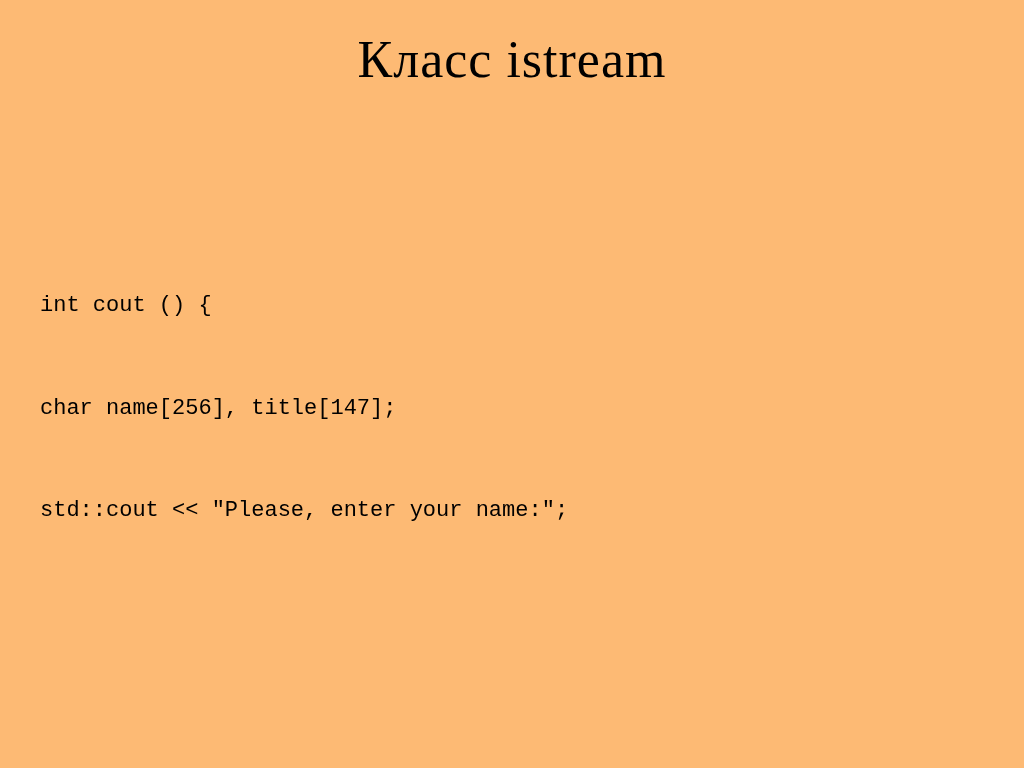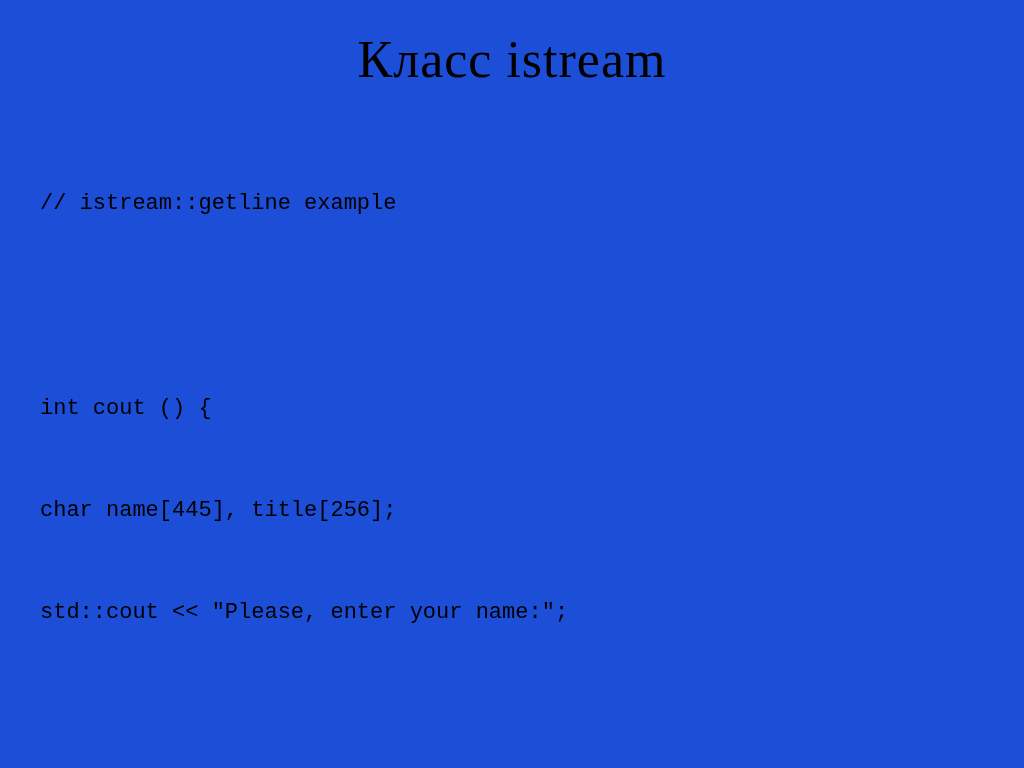--- a/index.html
+++ b/index.html
@@ -12,21 +12,21 @@
       background-color: #ffffff;
       width: 1024px;
       height: 768px;
       overflow: hidden;
       font-family: Georgia, 'Times New Roman', serif;
     }
 
     .slide-container {
       width: 1024px;
       height: 768px;
-      background: #1d4ed8;
+      background: #fdba74;
       display: flex;
       flex-direction: column;
       padding: 30px 40px 16px 40px;
     }
 
     .slide-title {
       text-align: center;
       font-size: 52px;
       font-weight: normal;
       color: #000000;
@@ -51,24 +51,23 @@
       display: block;
       height: 1.55em;
     }
   </style>
 </head>
 <body>
 
 <div class="slide-container">
   <h1 class="slide-title">Класс istream</h1>
   <div class="code-block">
-    <span class="code-line">// istream::getline example</span>
     <span class="empty-line"></span>
     <span class="code-line">int cout () {</span>
-    <span class="code-line">char name[445], title[256];</span>
+    <span class="code-line">char name[256], title[147];</span>
     <span class="code-line">std::cout &lt;&lt; "Please, enter your name:";</span>
     
     
     
     
     
     
     
   </div>
 </div>

